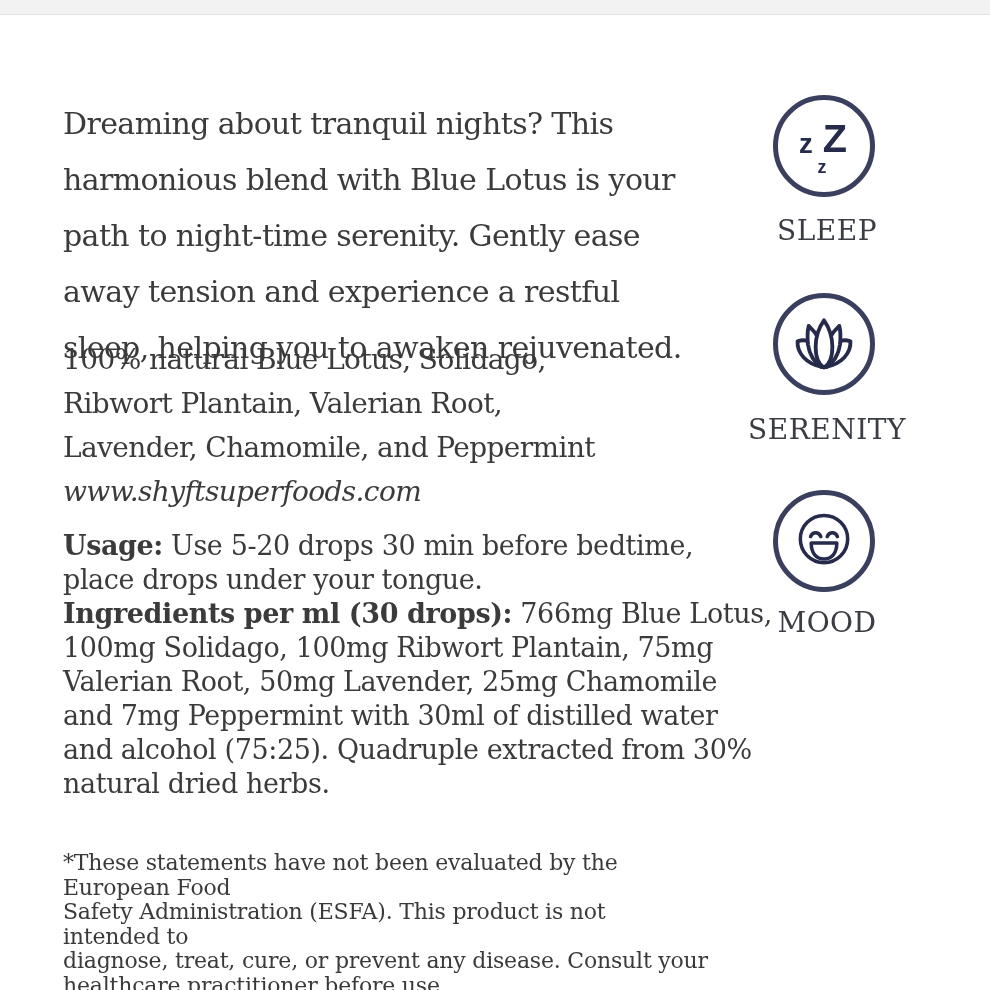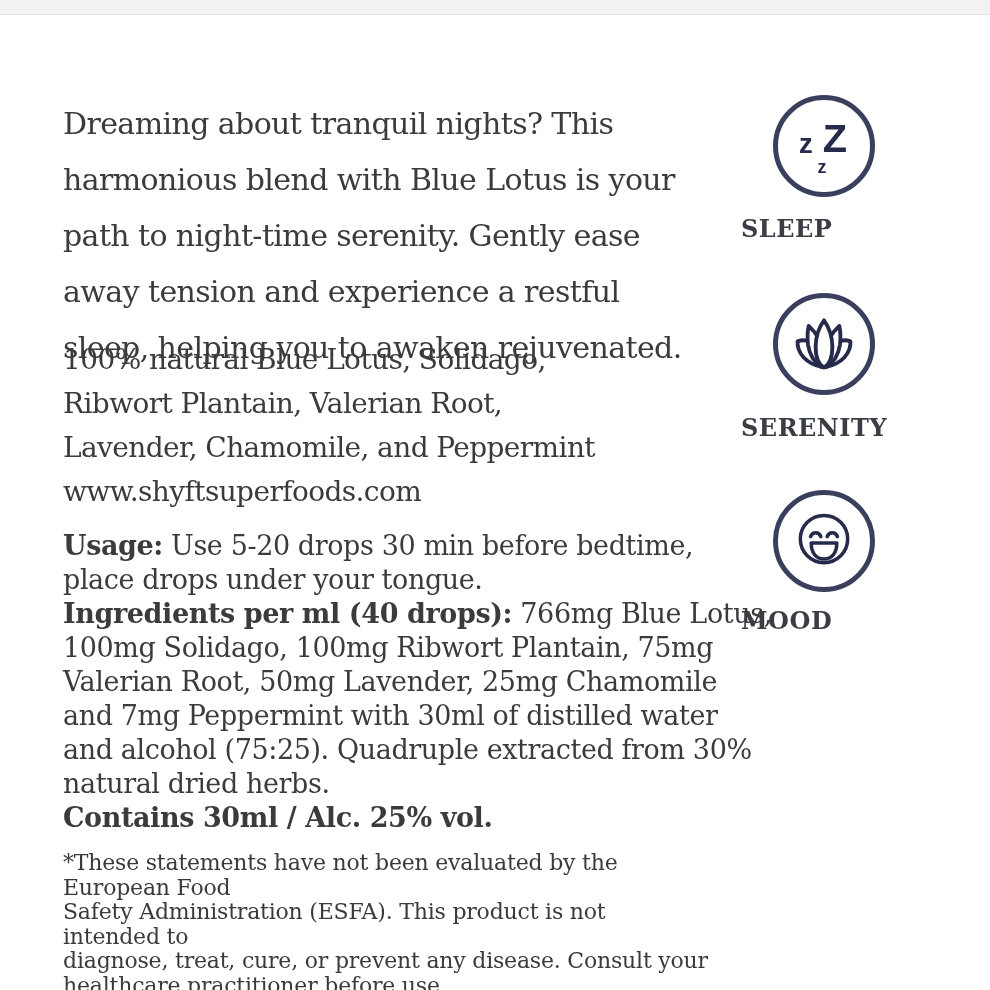--- a/index.html
+++ b/index.html
@@ -22,21 +22,21 @@
   }
 
   .intro {
     left:63px; top:96px; width:705px;
     font-size:30px; line-height:56px; letter-spacing:-0.6px;
   }
   .herb-list {
     left:63px; top:338px; width:705px;
     font-size:28px; line-height:44px; letter-spacing:-0.6px;
   }
-  .website { display:block; }
+  .website { display:block;font-style:italic; }
 
   .usage-block {
     left:63px; top:529px; width:710px;
     font-size:27px; line-height:34px; letter-spacing:-0.4px;
   }
   .usage-block p { margin:0; }
 
   .disclaimer {
     left:63px; top:851px; width:645px;
     font-size:22px; line-height:24.5px; letter-spacing:-0.2px;
@@ -46,21 +46,22 @@
   .benefit-circle {
     width:92px; height:92px;
     border:5px solid #3a3f5e;
     border-radius:50%;
     background:#ffffff;
     display:flex; align-items:center; justify-content:center;
     left:773px;
   }
   .benefit-label {
     left:741px; width:172px;
-    font-size:24px; font-weight:bold;
+    text-align:center;
+    font-size:28px; font-weight:normal;
     letter-spacing:0.5px;
     color:#3b3d44;
   }
   .circ-sleep    { top:95px; }
   .lbl-sleep     { top:214px; }
   .circ-serenity { top:293px; }
   .lbl-serenity  { top:413px; }
   .circ-mood     { top:490px; }
   .lbl-mood      { top:606px; }
 
@@ -83,28 +84,27 @@
 Lavender, Chamomile, and Peppermint</span>
   <span class="website">www.shyftsuperfoods.com</span>
 </div>
 
 <div class="abs usage-block">
   <p>
     <span class="b">Usage:</span><span class="pre"> Use 5-20 drops 30 min before bedtime,
 place drops under your tongue.</span>
   </p>
   <p>
-    <span class="b">Ingredients per ml (40 drops):</span><span class="pre"> 766mg Blue Lotus,
+    <span class="b">Ingredients per ml (30 drops):</span><span class="pre"> 766mg Blue Lotus,
 100mg Solidago, 100mg Ribwort Plantain, 75mg
 Valerian Root, 50mg Lavender, 25mg Chamomile
 and 7mg Peppermint with 30ml of distilled water
 and alcohol (75:25). Quadruple extracted from 30%
 natural dried herbs.</span>
   </p>
-  <p class="b">Contains 30ml / Alc. 25% vol.</p>
 </div>
 
 <div class="abs disclaimer pre">*These statements have not been evaluated by the European Food
 Safety Administration (ESFA). This product is not intended to
 diagnose, treat, cure, or prevent any disease. Consult your
 healthcare practitioner before use.</div>
 
 <div class="abs benefit-circle circ-sleep">
   <svg width="64" height="64" viewBox="0 0 100 100">
     <text x="11" y="61" font-family="Liberation Sans, sans-serif" font-weight="bold" font-size="43" fill="#262b4b">z</text>

